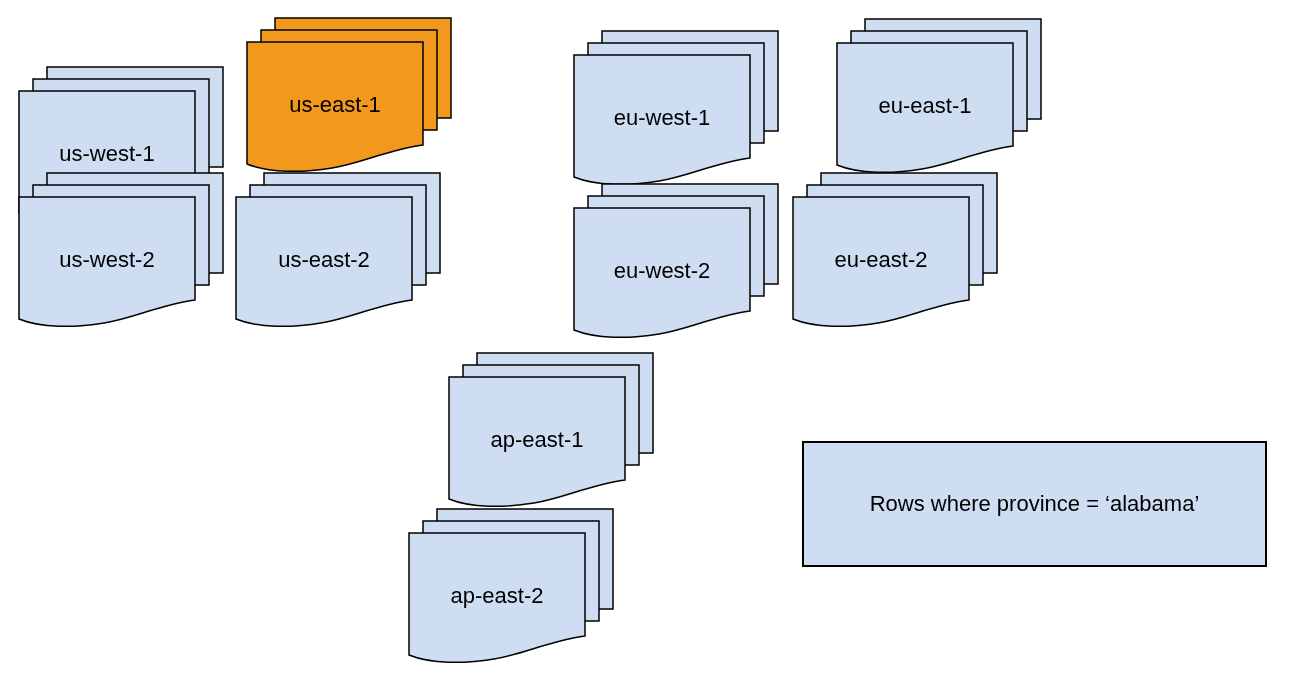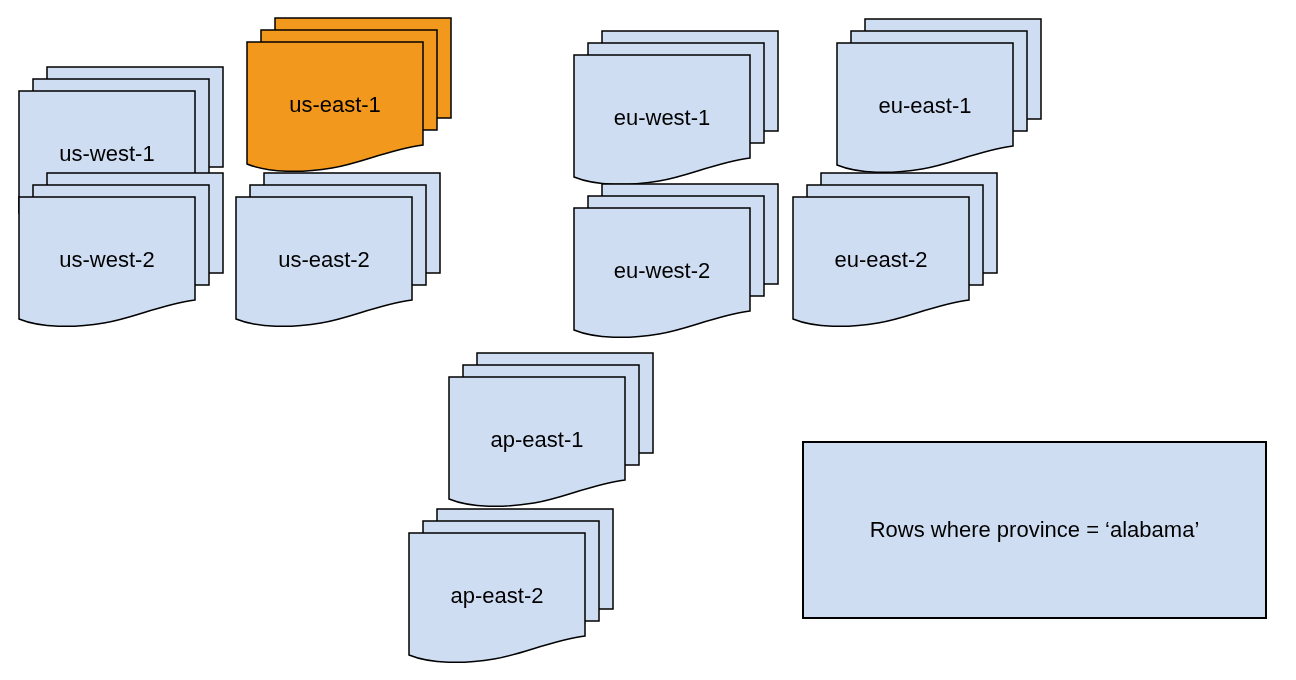--- a/index.html
+++ b/index.html
@@ -32,21 +32,21 @@
   .stack-label {
     font-family: "Liberation Sans", sans-serif;
     font-size: 22px;
     fill: var(--text);
   }
   .legend {
     position: absolute;
     left: 802px;
     top: 441px;
     width: 465px;
-    height: 178px;
+    height: 126px;
     box-sizing: border-box;
     border: 2px solid var(--stroke);
     display: flex;
     flex-direction: column;
   }
   .legend-row {
     flex: 1 1 0;
     display: flex;
     align-items: center;
     justify-content: center;

